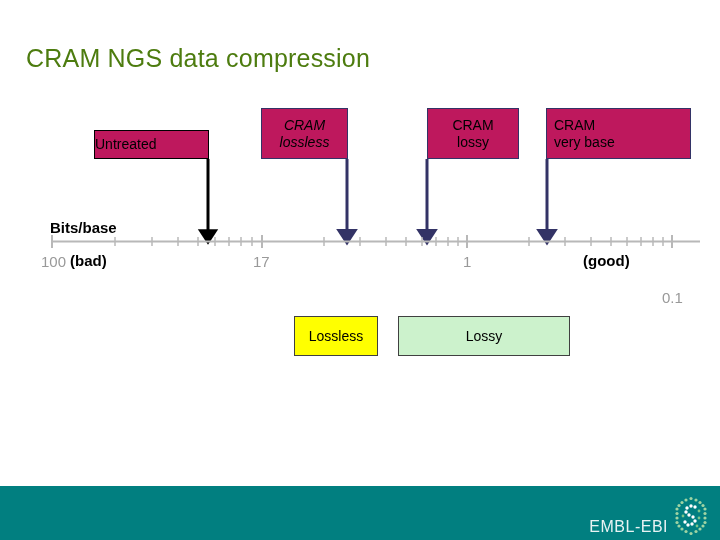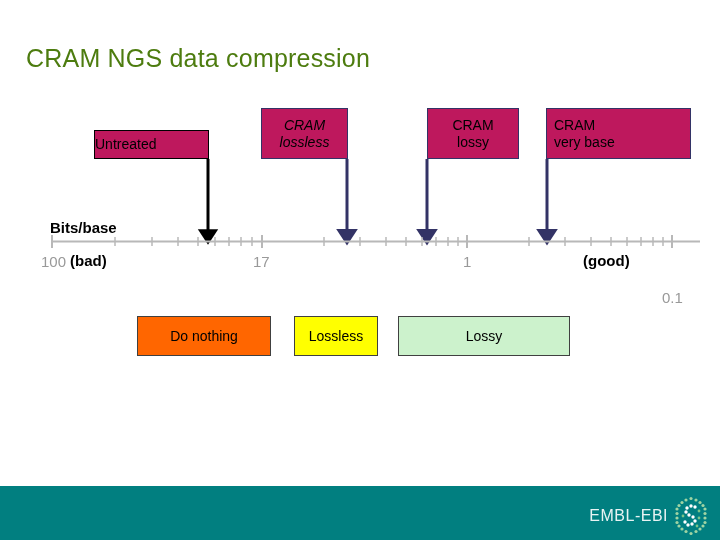--- a/index.html
+++ b/index.html
@@ -132,21 +132,21 @@
     top: 486px;
     width: 720px;
     height: 54px;
     background: #017f80;
   }
   #footer-logo {
     position: absolute;
     right: 12px;
     top: 10px;
     display: flex;
-    align-items: center;
+    align-items: flex-end;
     gap: 6px;
   }
   #footer-logo-text {
     font-size: 16px;
     color: #e8f3f3;
     letter-spacing: 0.5px;
   }
 </style>
 </head>
 <body>
@@ -241,23 +241,20 @@
   </svg>
 
   <div class="tick-label" style="left:41px;  top:253px;">100</div>
   <div class="tick-label" style="left:253px; top:253px;">17</div>
   <div class="tick-label" style="left:463px; top:253px;">1</div>
   <div class="tick-label" style="left:662px; top:253px;margin-top:36px;">0.1</div>
 
   <div class="qual-label" style="left:70px;  top:252px;">(bad)</div>
   <div class="qual-label" style="left:568px; top:252px;margin-left:15px;">(good)</div>
 
-  <div class="cat-box cat-donothing" style="background:#ff6600;">
-    <span>Do nothing</span>
-  </div>
 
   <div class="cat-box cat-lossless" style="background:#ffff00;">
     <span>Lossless</span>
   </div>
 
   <div class="cat-box cat-lossy" style="background:#ccf2cc;">
     <span>Lossy</span>
   </div>
 
   <div id="footer">

